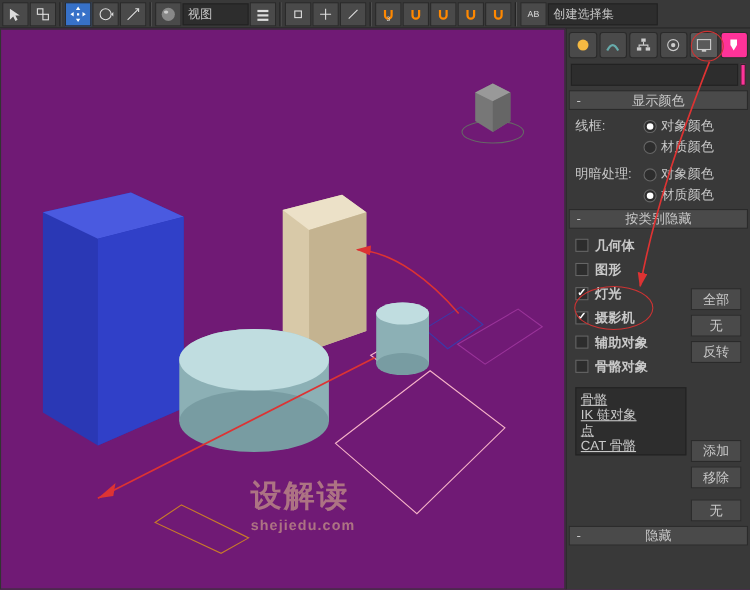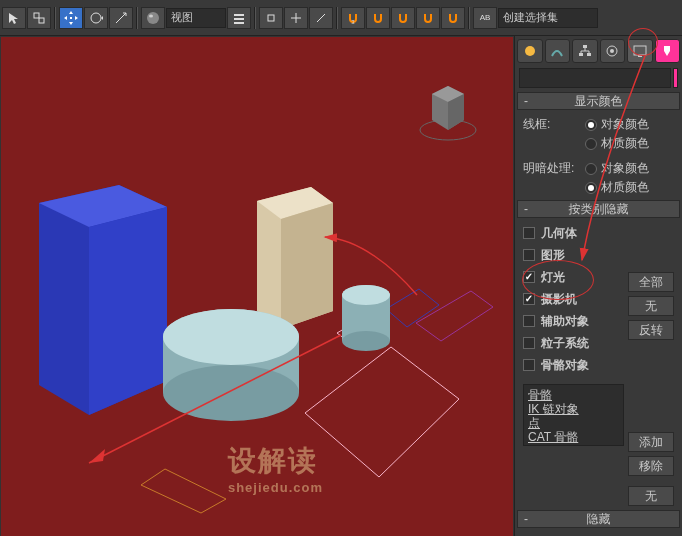--- a/index.html
+++ b/index.html
@@ -1,25 +1,25 @@
 <!DOCTYPE html>
 <html><head>
 <meta charset="utf-8">
 <style>
   * { margin: 0; padding: 0; box-sizing: border-box; font-family: "Microsoft YaHei", sans-serif; }
   body { background: #393939; color: #c8c8c8; width: 682px; height: 536px; overflow: hidden; position: relative; }
   
-  .toolbar { height: 36px; background: #393939; border-bottom: 1px solid #222; display: flex; align-items: center; padding: 0 2px; gap: 1px; }
+  .toolbar { height: 26px; background: #393939; border-bottom: 1px solid #222; display: flex; align-items: center; padding: 0 2px; gap: 1px; }
   .tool-btn { width: 24px; height: 22px; background: #4a4a4a; border: 1px solid #2a2a2a; display: flex; align-items: center; justify-content: center; cursor: pointer; }
   .tool-btn.move { background: #3771c8; }
   .tool-sep { width: 2px; height: 22px; border-left: 1px solid #222; border-right: 1px solid #555; margin: 0 2px; }
   .dropdown-field { width: 60px; height: 20px; background: #2d2d2d; border: 1px solid #222; color: #c8c8c8; font-size: 11px; padding: 0 4px; }
   
   .main-area { display: flex; height: 510px; }
-  .viewport { flex: 1; background: #7f1d1d; position: relative; border: 1px solid #333; }
+  .viewport { flex: 1; background: #701a75; position: relative; border: 1px solid #333; }
   .side-panel { width: 168px; background: #393939; border-left: 1px solid #222; padding: 2px; overflow-y: auto; }
   
   .panel-tabs { display: flex; gap: 2px; height: 26px; align-items: center; justify-content: center; margin-bottom: 4px; }
   .panel-tab { width: 26px; height: 24px; background: #4a4a4a; border: 1px solid #2a2a2a; border-radius: 3px; display: flex; align-items: center; justify-content: center; cursor: pointer; }
   .panel-tab.active { background: #5a5a5a; }
   
   .search-row { display: flex; gap: 2px; padding: 0 2px; margin-bottom: 4px; }
   .search-input { flex: 1; height: 20px; background: #2d2d2d; border: 1px solid #222; color: #c8c8c8; font-size: 11px; padding: 0 4px; }
   .search-btn { width: 20px; height: 20px; background: #ff3399; border: 1px solid #222; }
   
@@ -302,24 +302,20 @@
               <span class="checkbox">✓</span>
               <span>灯光</span>
             </label>
             <label class="check-item">
               <span class="checkbox">✓</span>
               <span>摄影机</span>
             </label>
             <label class="check-item">
               <span class="checkbox"></span>
               <span>辅助对象</span>
-            </label>
-            <label class="check-item">
-              <span class="checkbox"></span>
-              <span>粒子系统</span>
             </label>
             <label class="check-item">
               <span class="checkbox"></span>
               <span>骨骼对象</span>
             </label>
           </div>
         <div class="btn-col">
           <button class="panel-btn">全部</button>
           <button class="panel-btn">无</button>
           <button class="panel-btn">反转</button>

